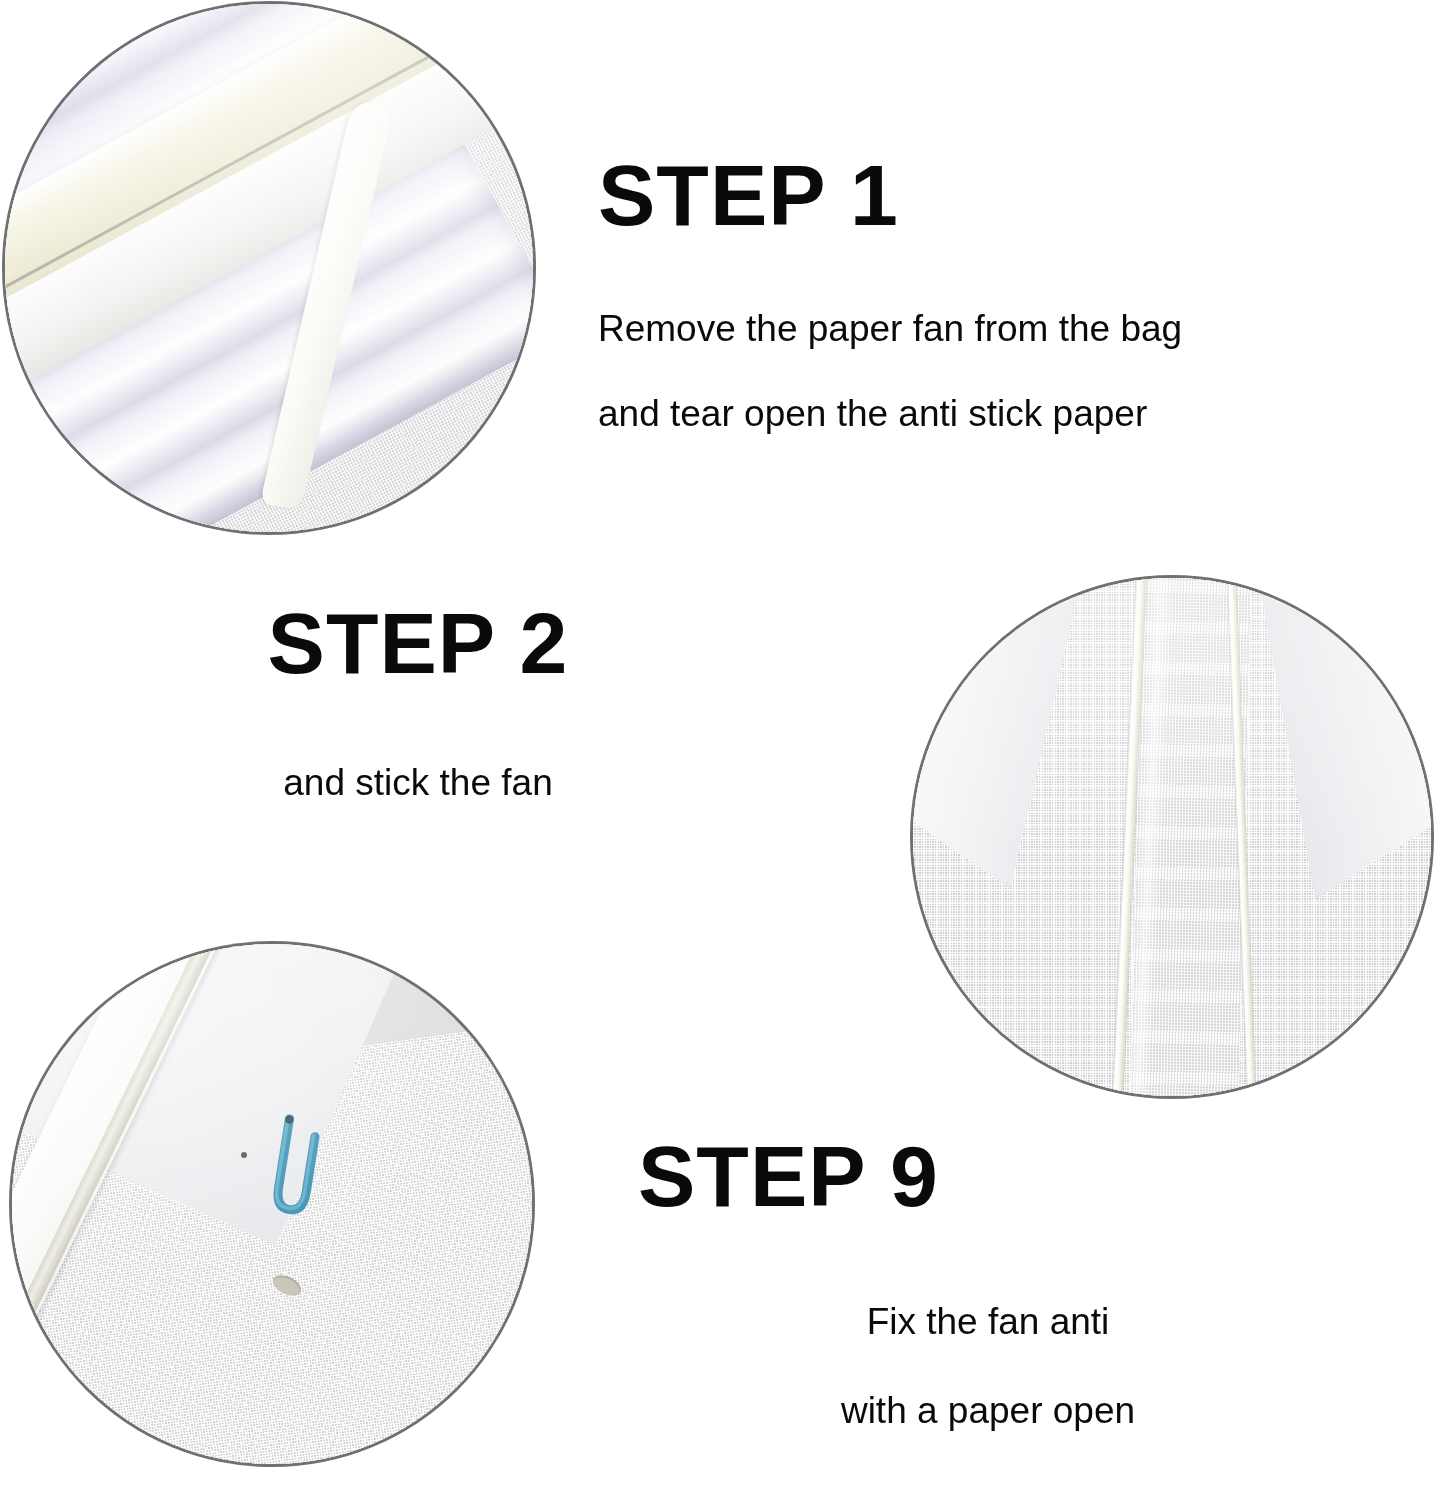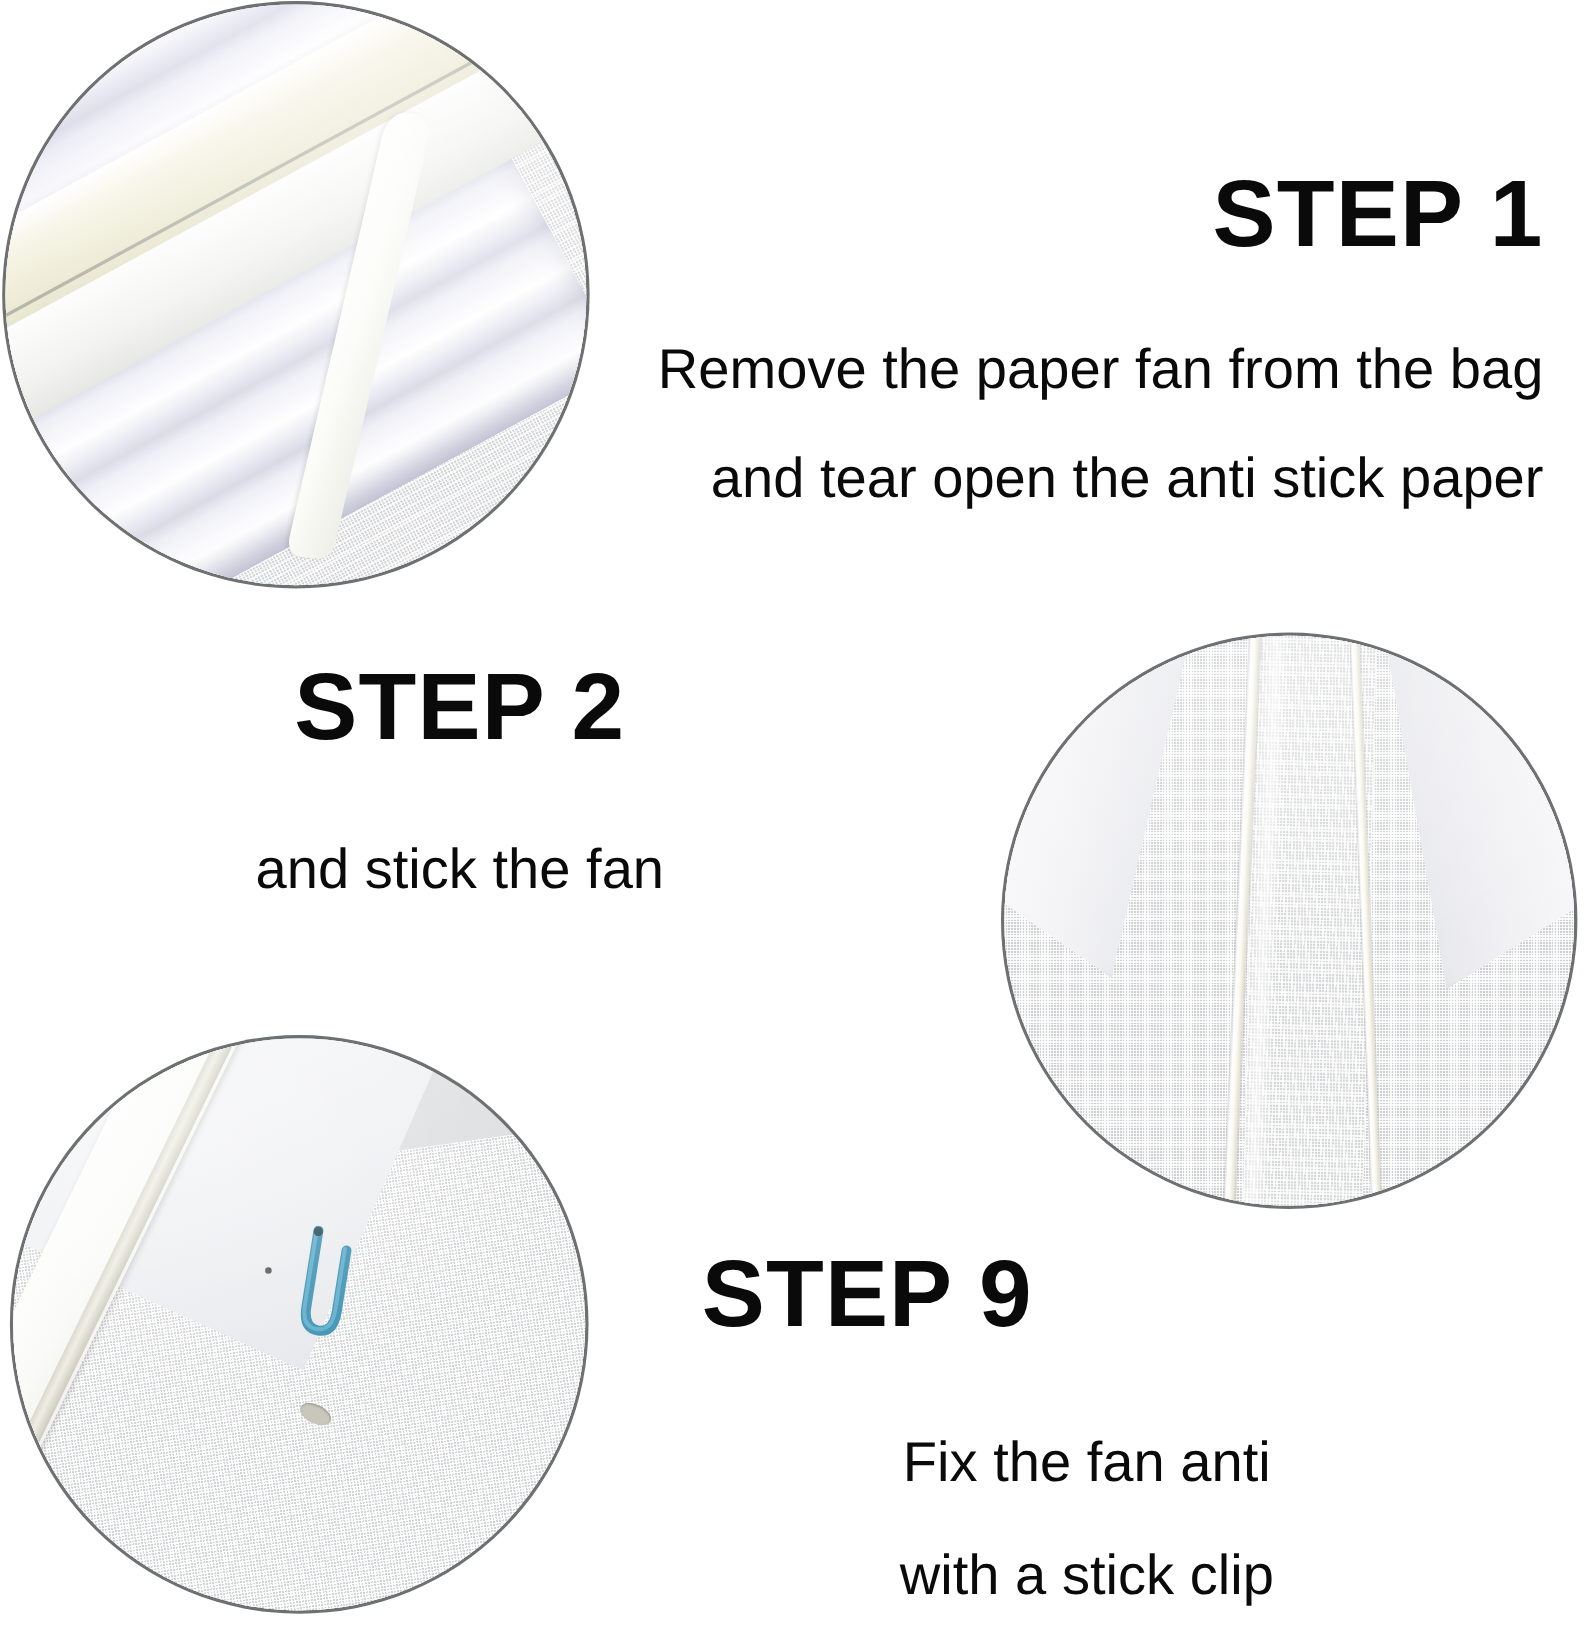--- a/index.html
+++ b/index.html
@@ -216,29 +216,29 @@
   .step-block { position: absolute; }
   .step-heading {
     font-size: 86px;
     font-weight: 700;
     letter-spacing: 1px;
     line-height: 1;
     color: #0a0a0a;
     white-space: nowrap;
   }
   .step-line {
-    font-size: 51px;
+    font-size: 37px;
     font-weight: 400;
     line-height: 1.0;
     color: #0a0a0a;
     white-space: nowrap;
   }
 
   
-  #step1-block { left: 598px; top: 152px; text-align: right; }
+  #step1-block { left: 598px; top: 152px; text-align: left; }
   #step1-block .step-heading { margin-bottom: 72px; }
   #step1-block .step-line + .step-line { margin-top: 48px; }
 
   
   #step2-block { left: 78px; top: 600px; text-align: center; width: 680px; }
   #step2-block .step-heading { text-align: center; margin-bottom: 78px; }
   #step2-block .step-line + .step-line { margin-top: 56px; font-weight: bold; }
 
   
   #step3-block { left: 638px; top: 1133px; text-align: center; width: 700px; }
@@ -306,16 +306,16 @@
           <circle cx="10" cy="5" r="4.2" fill="#2d4a56"></circle>
         </svg>
       </div>
       <div class="gloss"></div>
     </div>
   </div>
 
   <div class="step-block" id="step3-block">
     <div class="step-heading">STEP 9</div>
     <div class="step-line">Fix the fan anti</div>
-    <div class="step-line">with a stick clip</div>
+    <div class="step-line">with a paper open</div>
   </div>
 
 </div>
 
 </body></html>

